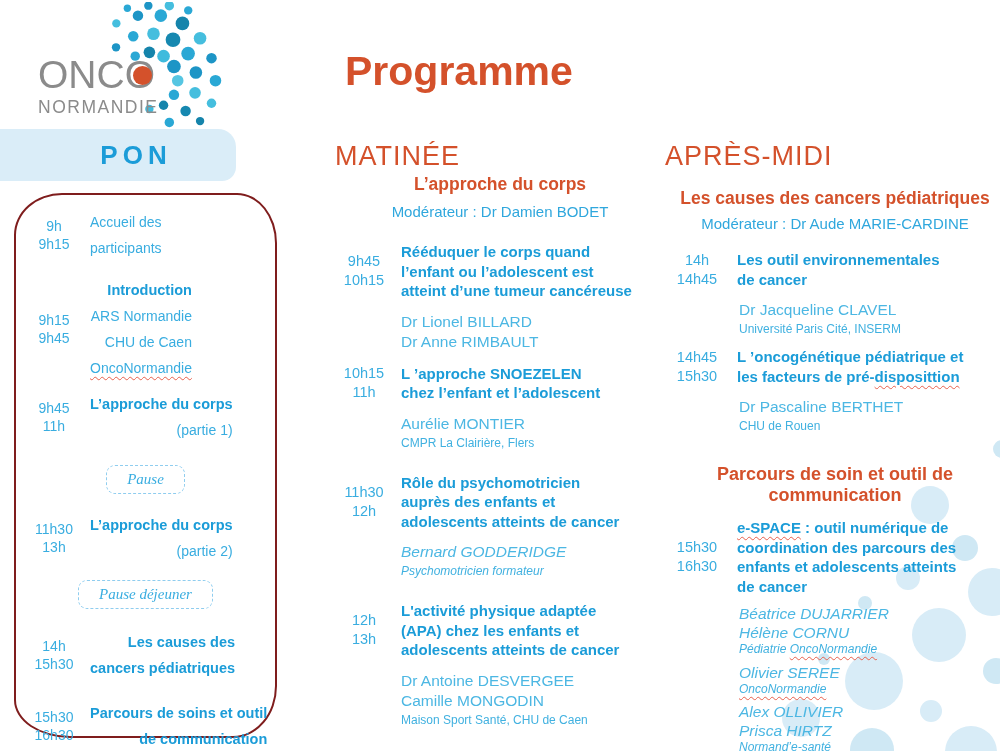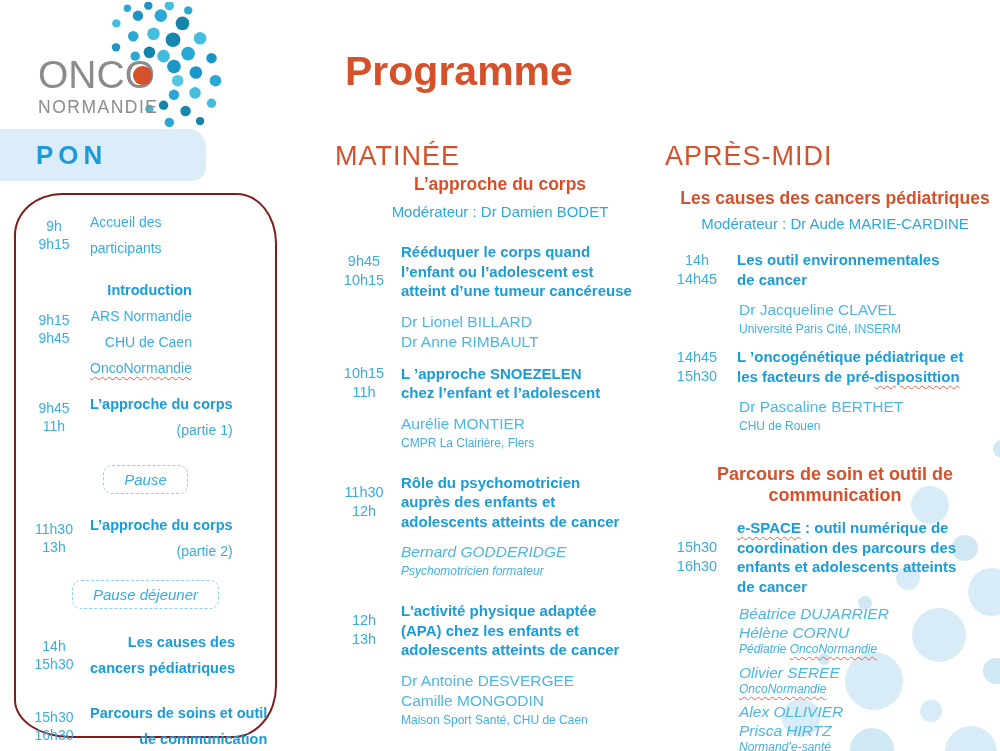--- a/index.html
+++ b/index.html
@@ -13,37 +13,37 @@
   .logo-name{font-size:39px;line-height:42px;color:#8b8b8b;letter-spacing:0px;position:relative;}
   .logo-odot{position:absolute;width:19px;height:19px;border-radius:50%;
              background:var(--orange,#d4512b);left:95px;top:12px;}
   .logo-sub{font-size:17.5px;line-height:20px;color:#8b8b8b;letter-spacing:1.5px;margin-top:1px;}
 
   
   .h1{position:absolute;left:345px;top:48px;font-size:41px;font-weight:bold;
       color:var(--orange,#d4512b);}
 
   
-  .pon{position:absolute;left:0;top:129px;width:206px;height:52px;background:var(--panel,#daedf8);
-       border-radius:0 18px 14px 0;}
+  .pon{position:absolute;left:0;top:129px;width:236px;height:52px;background:var(--panel,#daedf8);
+       border-radius:0 18px 14px 0;text-align:center;}
   .pon span{display:block;padding-left:36px;line-height:52px;font-size:26px;font-weight:bold;
        letter-spacing:5px;color:var(--blue,#1b9cd8);}
 
   
   .schedbox{position:absolute;left:14px;top:193px;width:263px;height:545px;box-sizing:border-box;
        border:2px solid #7f1d1d;border-radius:48px 40px 44px 56px / 42px 50px 52px 38px;
        padding:14px 2px 0 2px;}
   .srow{display:flex;align-items:center;}
   .stime{width:72px;flex-shrink:0;text-align:center;font-size:14px;line-height:18px;
        color:#39ade0;}
   .scontent{font-size:14px;line-height:26px;color:#39ade0;text-align:right;}
   .shead{font-weight:bold;color:var(--blue,#1b9cd8);white-space:pre-line;font-size:14.5px;}
   .sbody{white-space:pre-line;}
   .pausebox{width:max-content;margin:10px auto 10px auto;border:1.4px dashed #8fcdef;
-       border-radius:9px;padding:5px 20px;font-style:italic;font-size:15px;color:#39ade0;}
+       border-radius:9px;padding:5px 20px;font-style:italic;font-size:15px;color:#39ade0;font-family:Liberation Serif, serif;}
   .mb16{margin-bottom:16px;} .mb10{margin-bottom:10px;} .mb22{margin-bottom:22px;}
   .mb19{margin-bottom:19px;} .mb20{margin-bottom:20px;}
 
   
   .colm{position:absolute;left:335px;top:141px;width:330px;}
   .cola{position:absolute;left:665px;top:141px;width:340px;}
   .col-title{font-size:27px;line-height:30px;letter-spacing:1px;color:var(--orange,#d4512b);
        text-align:left;font-weight:400;}
   .col-sub{font-size:17.5px;line-height:22px;font-weight:bold;color:var(--orange,#d4512b);
        text-align:center;white-space:pre-line;}

